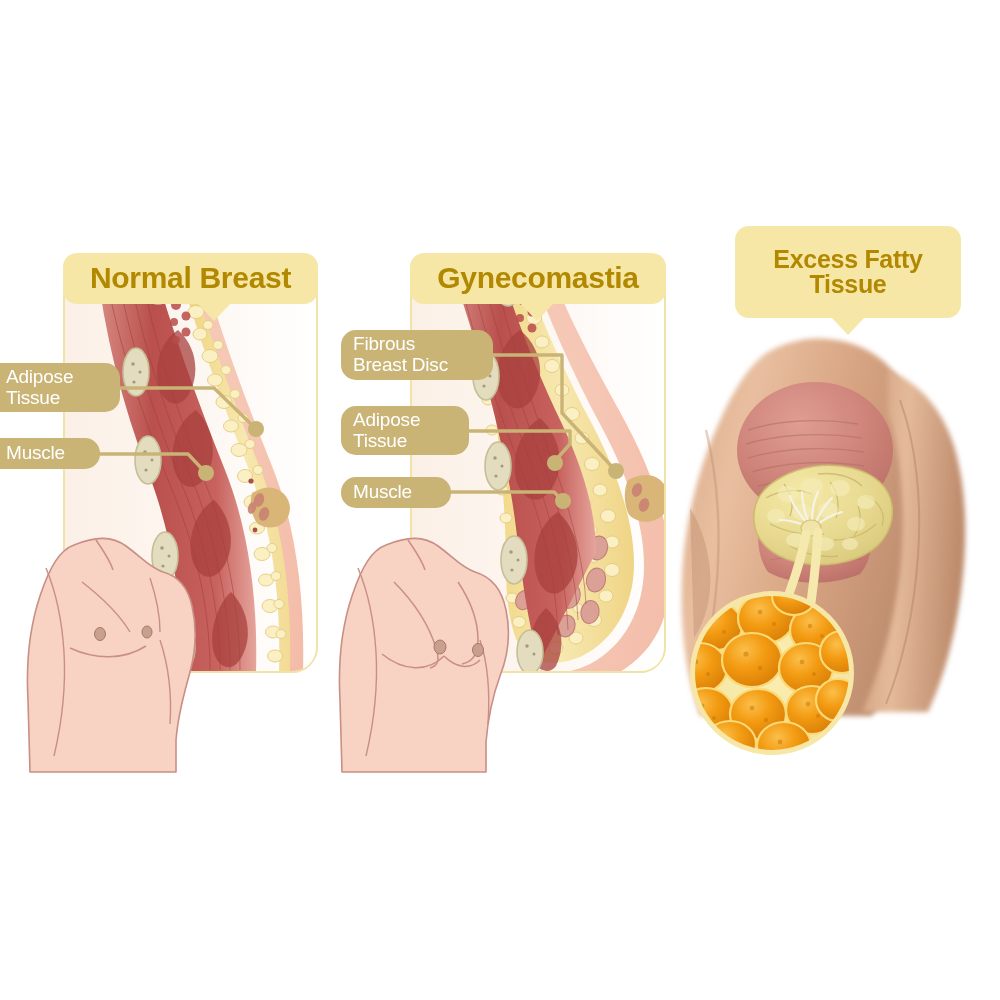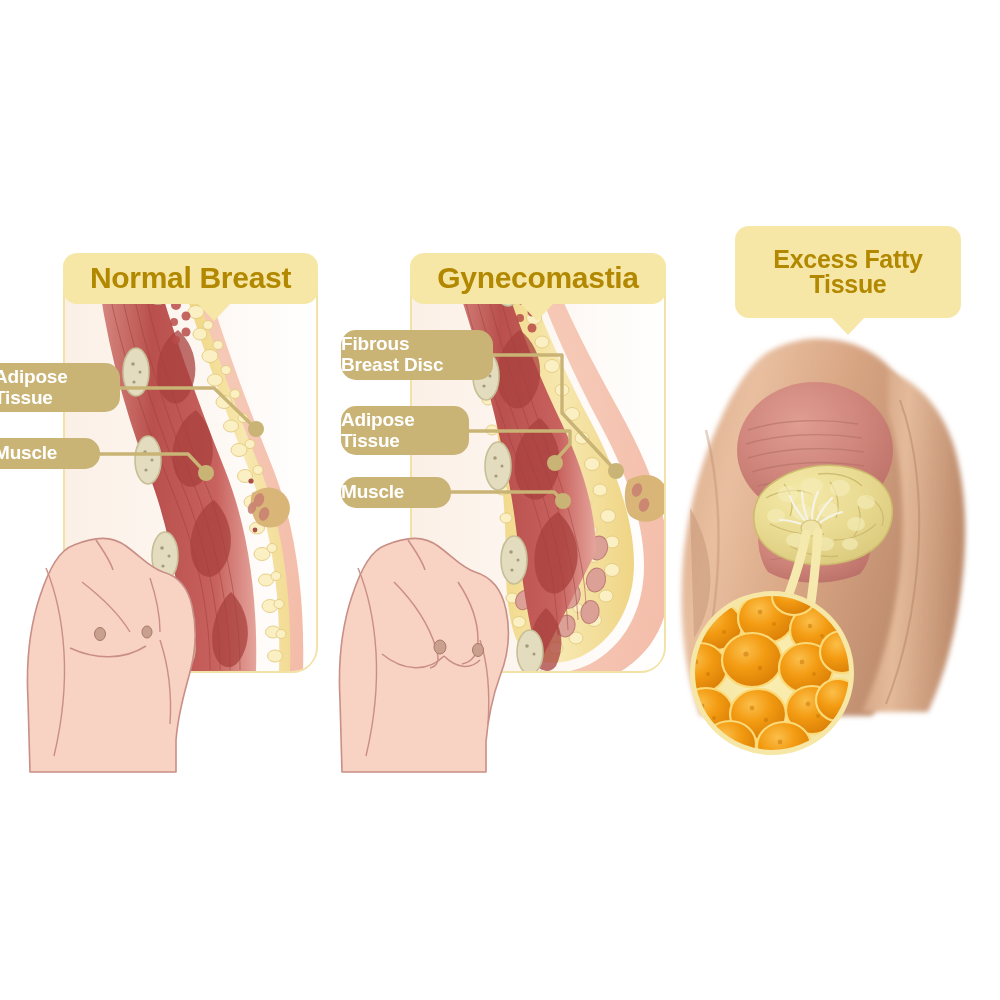--- a/index.html
+++ b/index.html
@@ -82,30 +82,30 @@
     height: 10px;
     background: #ffffff;
     z-index: 12;
   }
 
   
   .chip {
     position: absolute;
     background: #C9B476;
     color: #ffffff;
-    font-weight: bold;
+    font-weight: normal;
     font-size: 19px;
     line-height: 1.08;
     letter-spacing: -0.2px;
     border-top-right-radius: 15px;
     border-bottom-right-radius: 15px;
     display: flex;
     flex-direction: column;
     justify-content: center;
-    padding: 6px 12px 6px 0;
+    padding: 6px 12px 6px 12px;
     box-sizing: border-box;
     z-index: 30;
     white-space: pre-line;
   }
   .chip.rounded-left {
     border-top-left-radius: 15px;
     border-bottom-left-radius: 15px;
   }
 
   #chip-n-adipose { left: -6px;  top: 363px; width: 126px; height: 49px; }

